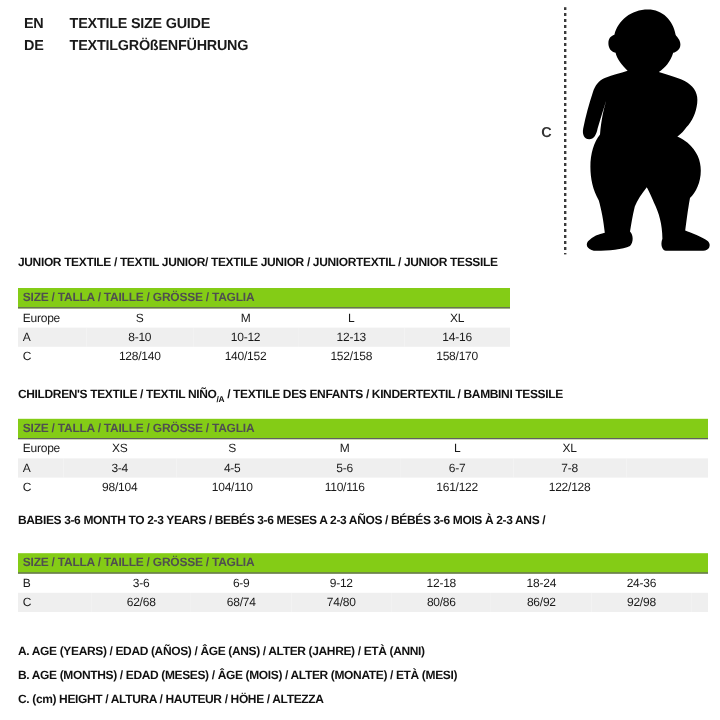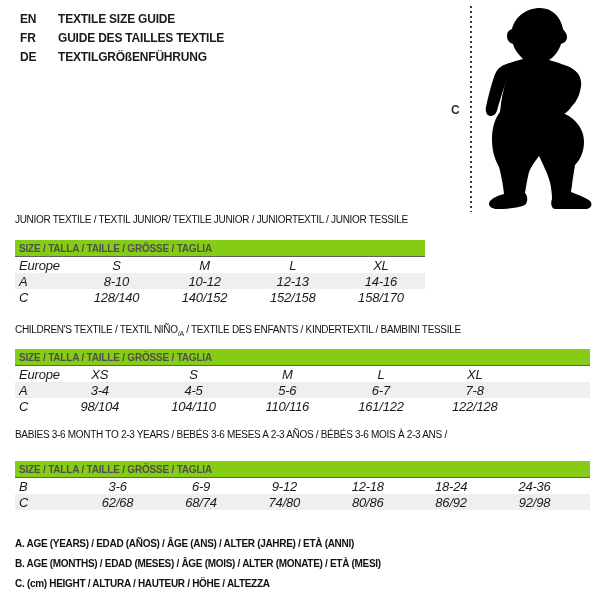--- a/index.html
+++ b/index.html
@@ -16,49 +16,46 @@
 
   
   .measure-line {
     position:absolute; left:470px; top:6px; width:2px; height:206px;
     background:repeating-linear-gradient(to bottom,#3a3a3a 0 2px, transparent 2px 5px);
   }
   .marker-c { position:absolute; left:451px; top:103px; font-size:12px; font-weight:600; color:#333; }
   .baby-svg { position:absolute; left:482px; top:6px; }
 
   
-  .sec-title { position:absolute; left:15px; font-size:10px; font-weight:normal; letter-spacing:-0.3px; line-height:16px; color:#111; }
+  .sec-title { position:absolute; left:15px; font-size:10px; font-weight:bold; letter-spacing:-0.3px; line-height:16px; color:#111; }
   .sec-title sub { font-size:7px; }
 
   .tbl-wrap { position:absolute; left:15px; }
   .size-bar {
     height:17px; line-height:17px; background:#84cc16; color:#4f4f4f;
     font-size:10px; font-weight:bold; letter-spacing:-0.2px; padding-left:4px;
     border-bottom:1px solid #606060;
   }
   table { width:100%; border-collapse:collapse; table-layout:fixed; }
-  td { height:16px; font-size:13px; letter-spacing:-0.2px; text-align:center; vertical-align:middle; color:#1a1a1a;font-style:italic; }
+  td { height:16px; font-size:10px; letter-spacing:-0.2px; text-align:center; vertical-align:middle; color:#1a1a1a; }
   td.lbl { text-align:left; padding-left:4px; }
   tr.shaded td { background:#efefef; }
 
   
   .footnotes { position:absolute; left:15px; top:534px; }
   .footnote { height:20px; line-height:20px; font-size:10px; font-weight:bold; letter-spacing:-0.3px; color:#111; }
 </style>
 </head>
 <body>
 
 <div class="page">
 
   <div class="lang-block">
     <div class="lang-row">
       <span class="lang-code">EN</span><span>TEXTILE SIZE GUIDE</span>
-    </div>
-    <div class="lang-row">
-      <span class="lang-code">FR</span><span>GUIDE DES TAILLES TEXTILE</span>
     </div>
     <div class="lang-row">
       <span class="lang-code">DE</span><span>TEXTILGRÖßENFÜHRUNG</span>
     </div>
   </div>
 
   <div class="measure-line"></div>
   <span class="marker-c">C</span>
   <svg class="baby-svg" width="116" height="206" viewBox="0 0 114 206">
     <path fill="#000000" d="M57 2

